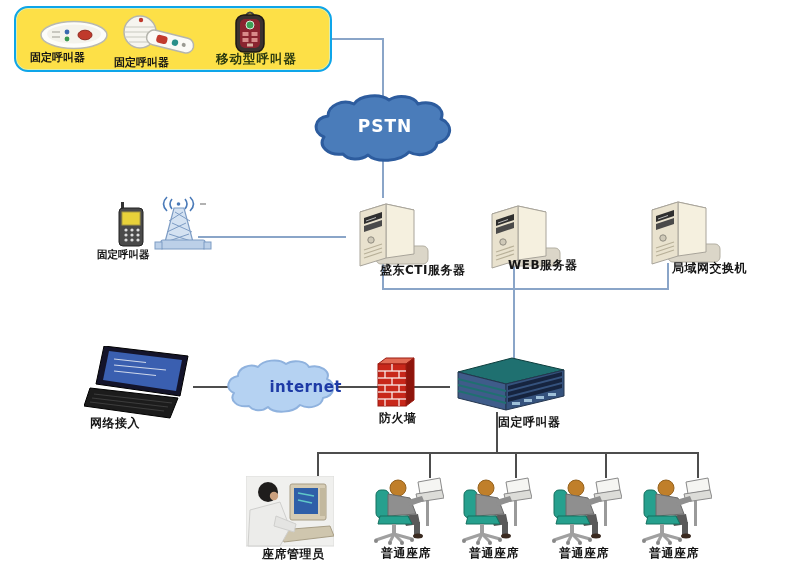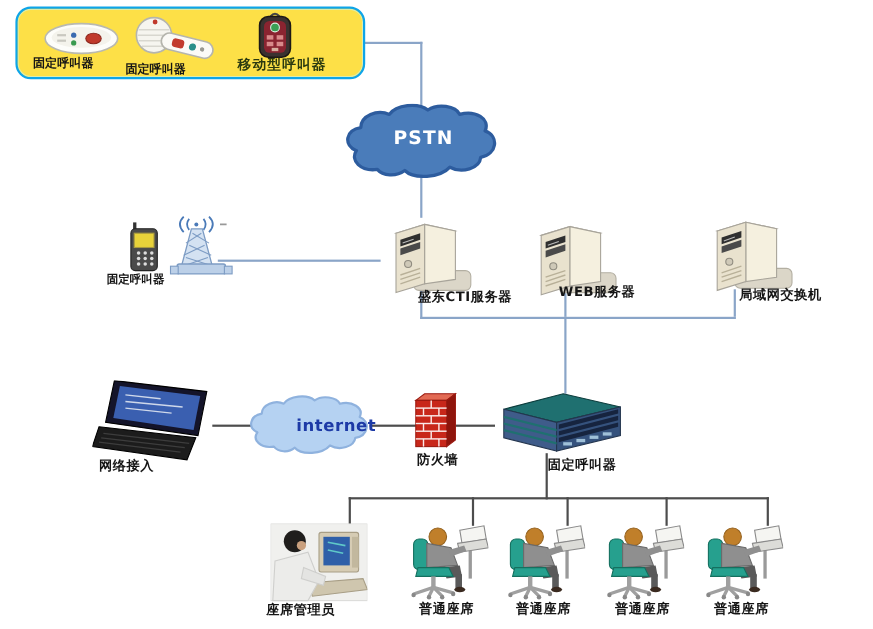--- a/index.html
+++ b/index.html
@@ -269,21 +269,21 @@
       <line x1="52" y1="17" x2="68" y2="20"></line>
         <line x1="52" y1="24" x2="66" y2="27"></line>
     </g>
     <rect x="74" y="12" width="6" height="28" fill="#c2b89e"></rect>
     <polygon points="34,54 84,50 88,60 38,66" fill="#cfc6ae" stroke="#a89e86"></polygon>
     <circle cx="22" cy="16" r="10" fill="#1f1d1c"></circle>
     <circle cx="28" cy="20" r="4.2" fill="#caa07e"></circle>
     <polygon points="4,34 34,26 44,52 34,70 2,70" fill="#ececea" stroke="#cfcfcd"></polygon>
     <polygon points="30,40 50,48 48,56 28,50" fill="#e4e4e2" stroke="#cfcfcd"></polygon>
   </svg>
-  <div class="lbl" style="left:242px;top:548px">座席管理员</div>
+  <div class="lbl" style="left:262px;top:548px">座席管理员</div>
 
   <svg class="abs" style="left:366px;top:474px" width="78" height="72" viewBox="0 0 78 72">
     <rect x="60" y="24" width="3" height="28" fill="#9a9a9a"></rect>
     <polygon points="52,8 74,4 76,16 54,20" fill="#f5f5f2" stroke="#8a8a8a"></polygon>
     <polygon points="50,20 76,16 78,24 52,28" fill="#dcdcd8" stroke="#8a8a8a"></polygon>
     <rect x="10" y="16" width="13" height="28" rx="5" fill="#26a08e" stroke="#14705f"></rect>
     <circle cx="32" cy="14" r="8" fill="#c07f2a" stroke="#95621e"></circle>
     <polygon points="22,20 44,24 50,40 22,42" fill="#8f8f8f" stroke="#6a6a6a"></polygon>
     <polygon points="42,26 56,22 58,27 44,32" fill="#8f8f8f"></polygon>
     <polygon points="36,42 52,40 54,50 40,52" fill="#5a5a5a"></polygon>

